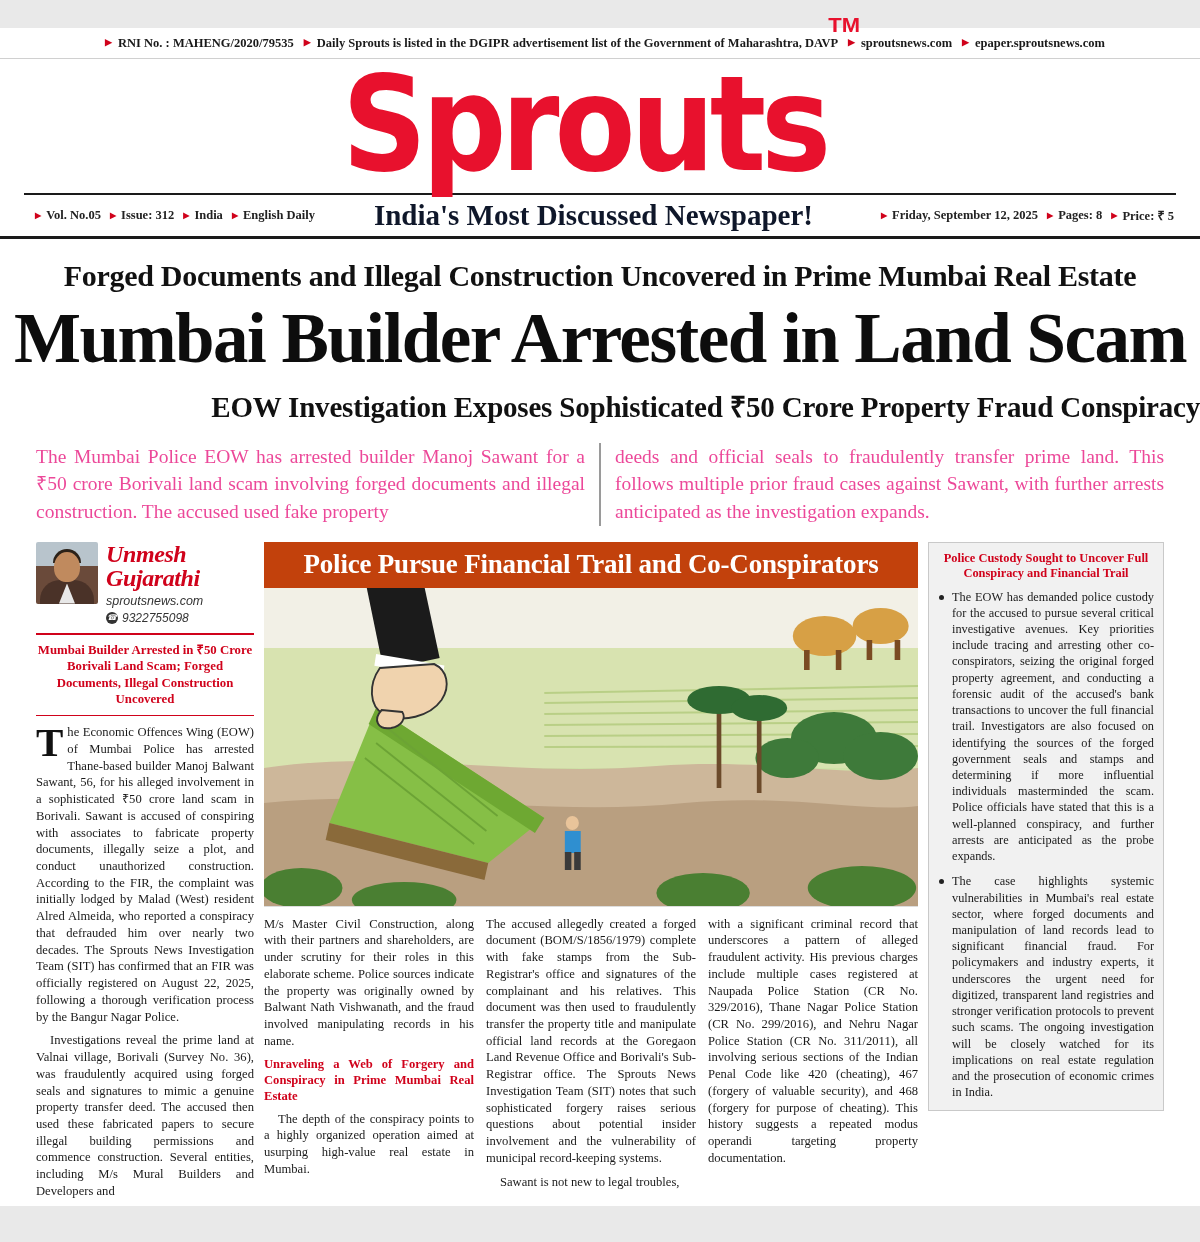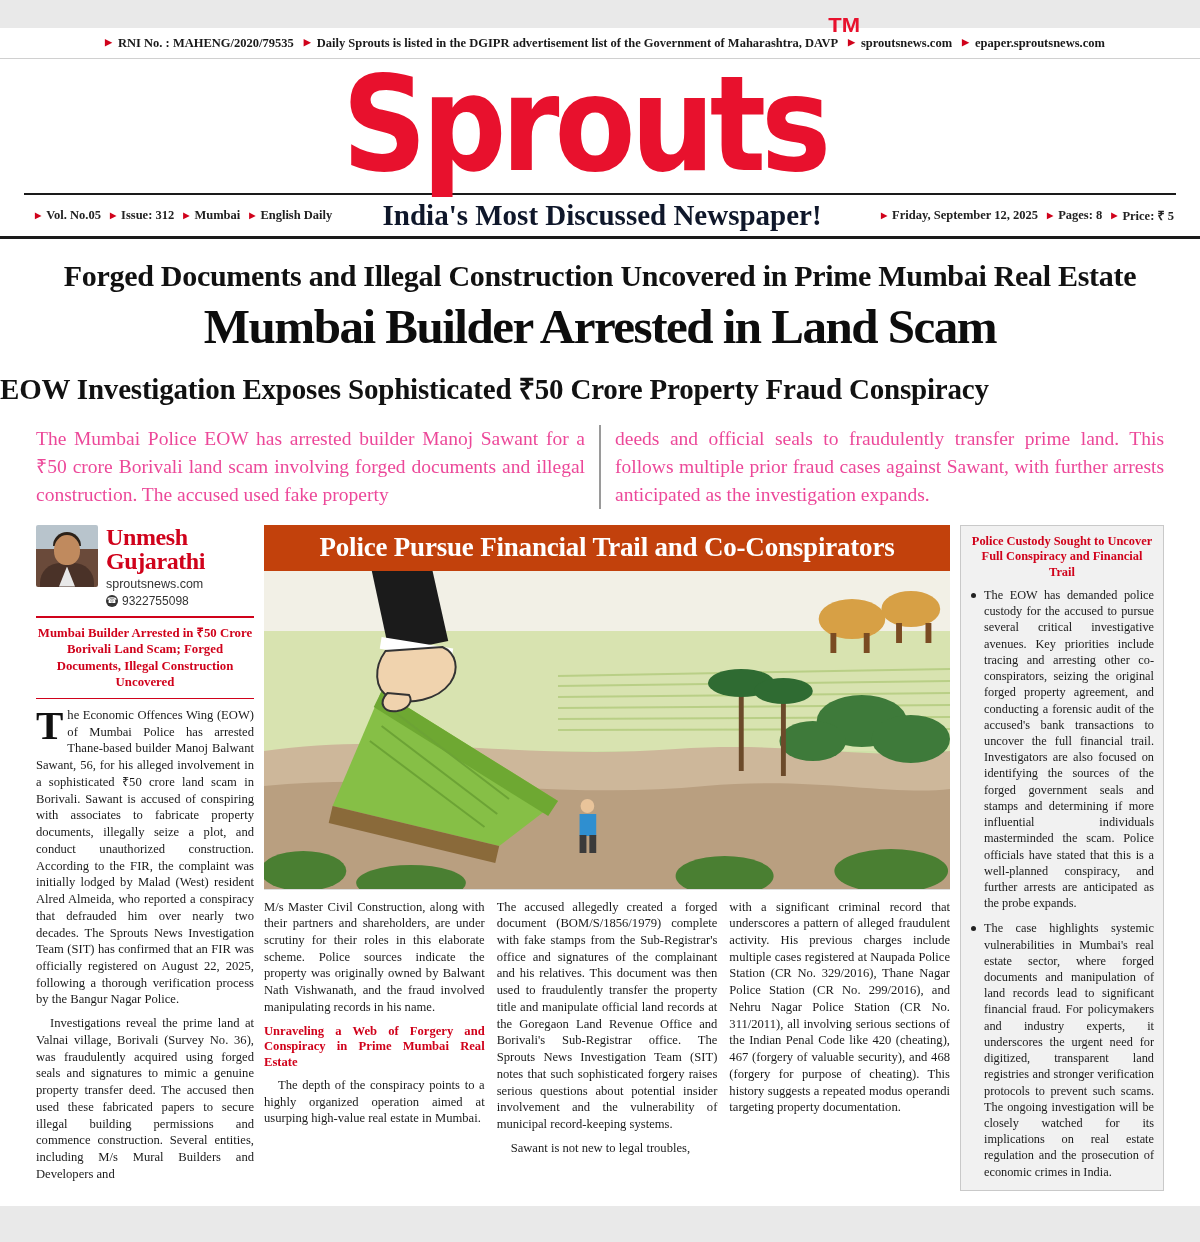--- a/index.html
+++ b/index.html
@@ -112,33 +112,33 @@
     font-weight: bold;
     font-size: 30px;
     color: #111;
     margin-top: 20px;
     letter-spacing: -0.3px;
   }
   .headline {
     text-align: center;
     font-family: "Liberation Serif", serif;
     font-weight: bold;
-    font-size: 49px;
+    font-size: 71px;
     color: #0d0d0d;
     margin-top: 8px;
     letter-spacing: -1.5px;
     line-height: 1.05;
   }
   .subhead {
-    text-align: left;
+    text-align: right;
     font-family: "Liberation Serif", serif;
     font-weight: bold;
     font-size: 29px;
     color: #111;
-    margin-top: 16px;
+    margin-top: 10px;
     letter-spacing: -0.2px;
   }
 
   .standfirst {
     display: flex;
     margin: 18px 36px 0 36px;
     font-size: 19.5px;
     line-height: 1.42;
     color: #ec4899;
     text-align: justify;
@@ -148,27 +148,28 @@
   .standfirst .col:last-child { padding-right: 0; }
 
   
   .main {
     display: flex;
     margin: 16px 36px 0 36px;
     gap: 10px;
   }
   .col-left { width: 218px; flex: none; }
   .col-mid { flex: 1; }
-  .col-right { width: 204px; flex: none; }
+  .col-right { width: 236px; flex: none; }
 
   
   .author {
     display: flex;
     align-items: flex-start;
     gap: 8px;
+    font-style: italic;
   }
   .avatar {
     width: 62px; height: 62px;
     border-radius: 2px;
     background: linear-gradient(#b8c4cc 0 38%, #6a4a3a 38% 100%);
     position: relative;
     overflow: hidden;
     flex: none;
   }
   .avatar .face {
@@ -351,21 +352,21 @@
   <div class="masthead">
     <span class="logo">Sprouts</span><span class="tm">TM</span>
     <div class="mast-rule"></div>
     <div class="mast-bar">
       <div class="left">
         <span class="tri">▶</span>
         <span>Vol. No.05</span>
         <span class="tri">▶</span>
         <span>Issue: 312</span>
         <span class="tri">▶</span>
-        <span>Mumbai</span>
+        <span>India</span>
         <span class="tri">▶</span>
         <span>English Daily</span>
       </div>
       <div class="tagline">India's Most Discussed Newspaper!</div>
       <div class="right">
         <span class="tri">▶</span>
         <span>Friday, September 12, 2025</span>
         <span class="tri">▶</span>
         <span>Pages: 8</span>
         <span class="tri">▶</span>

